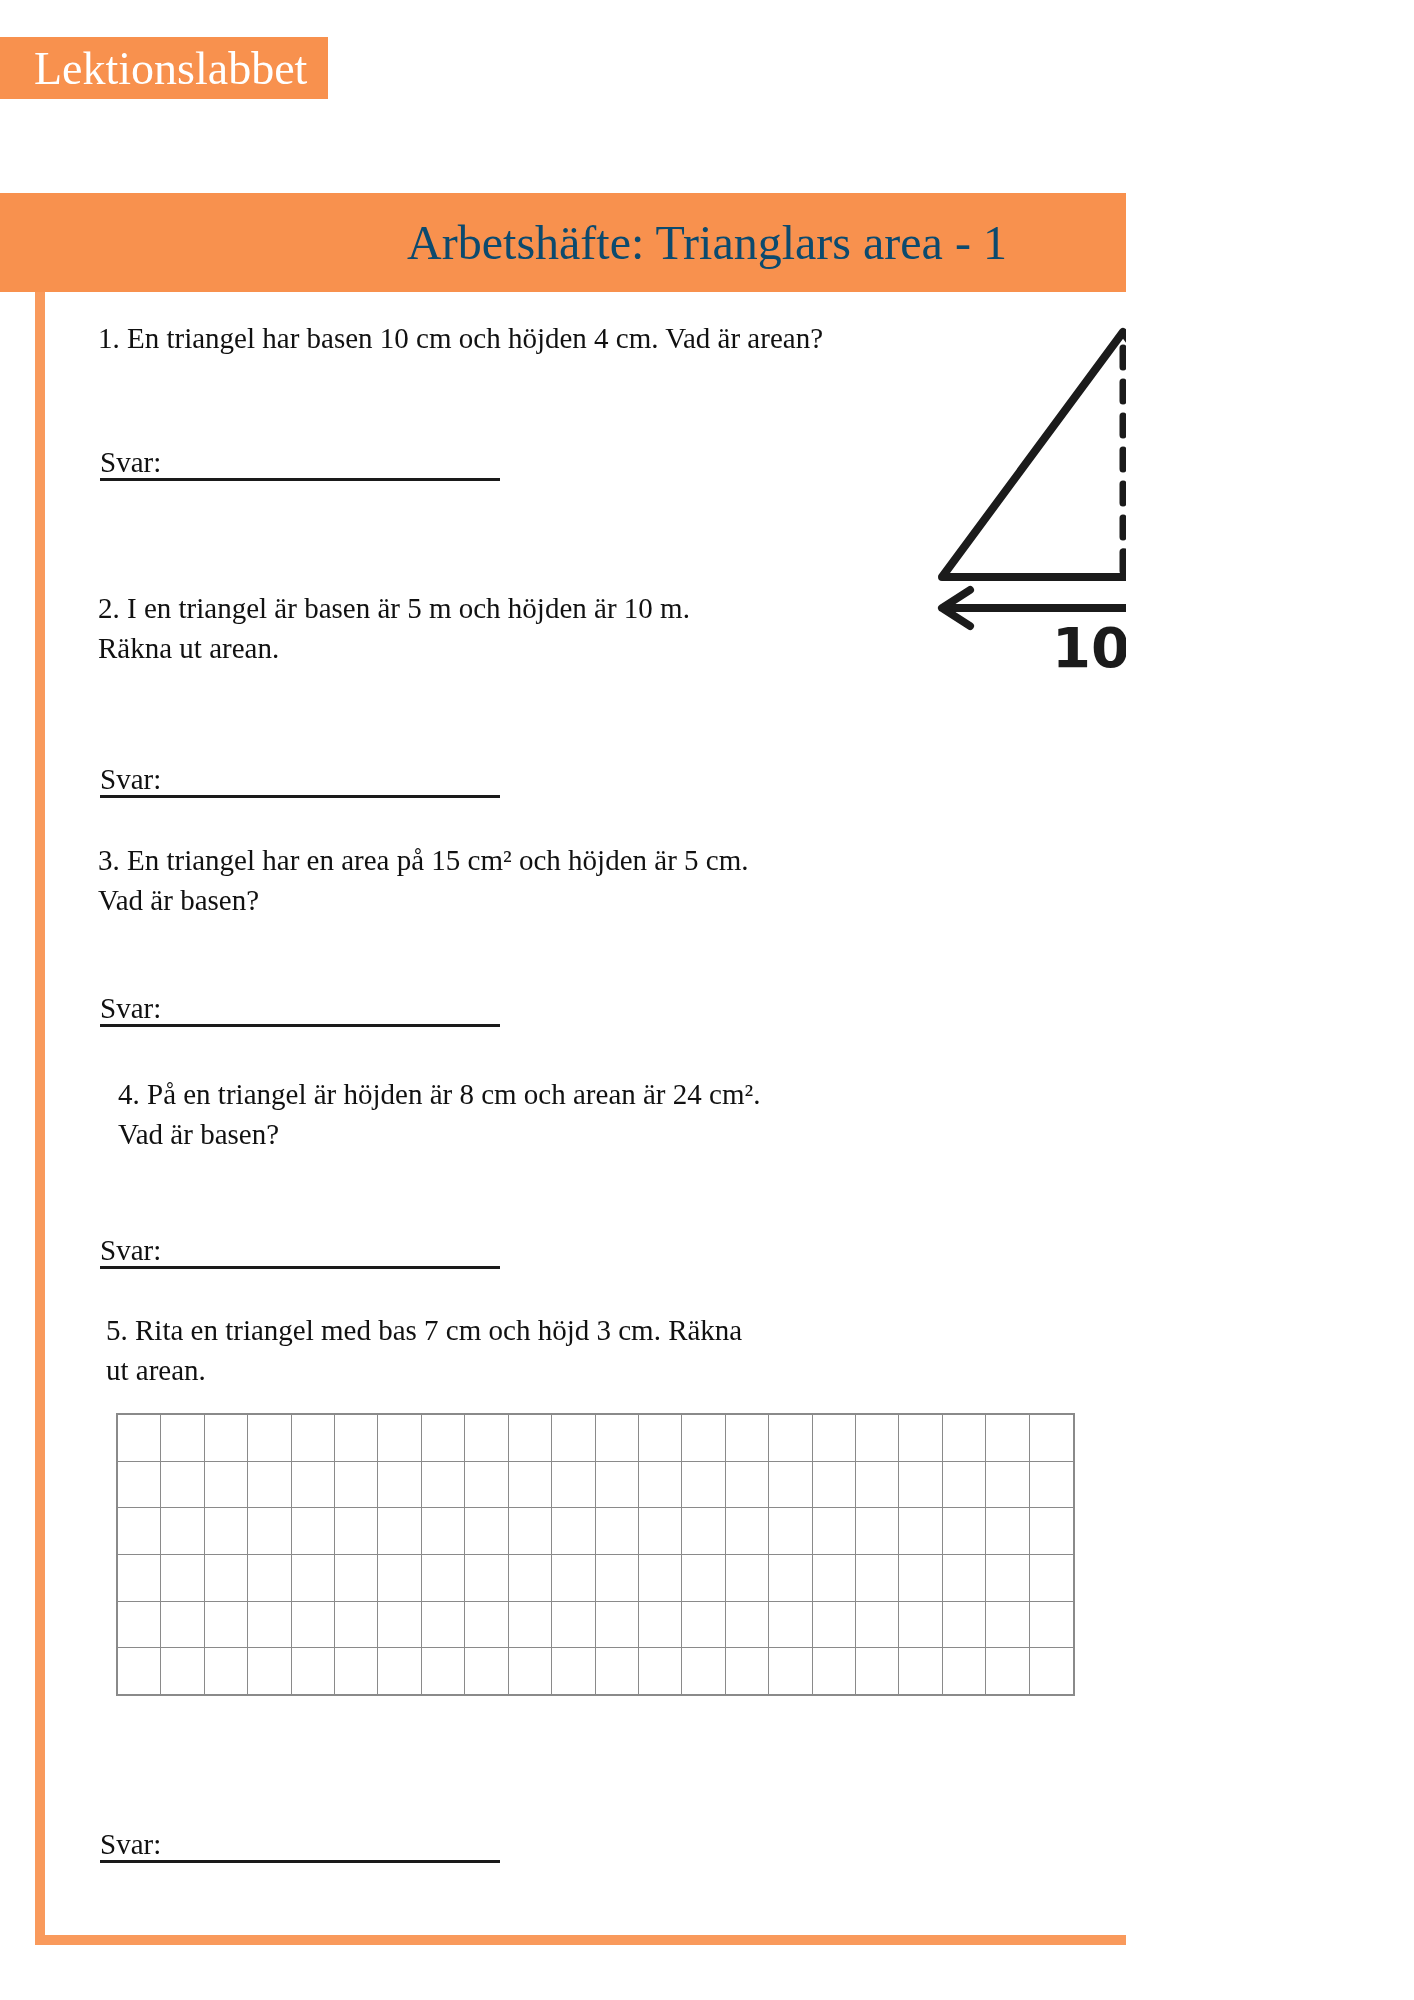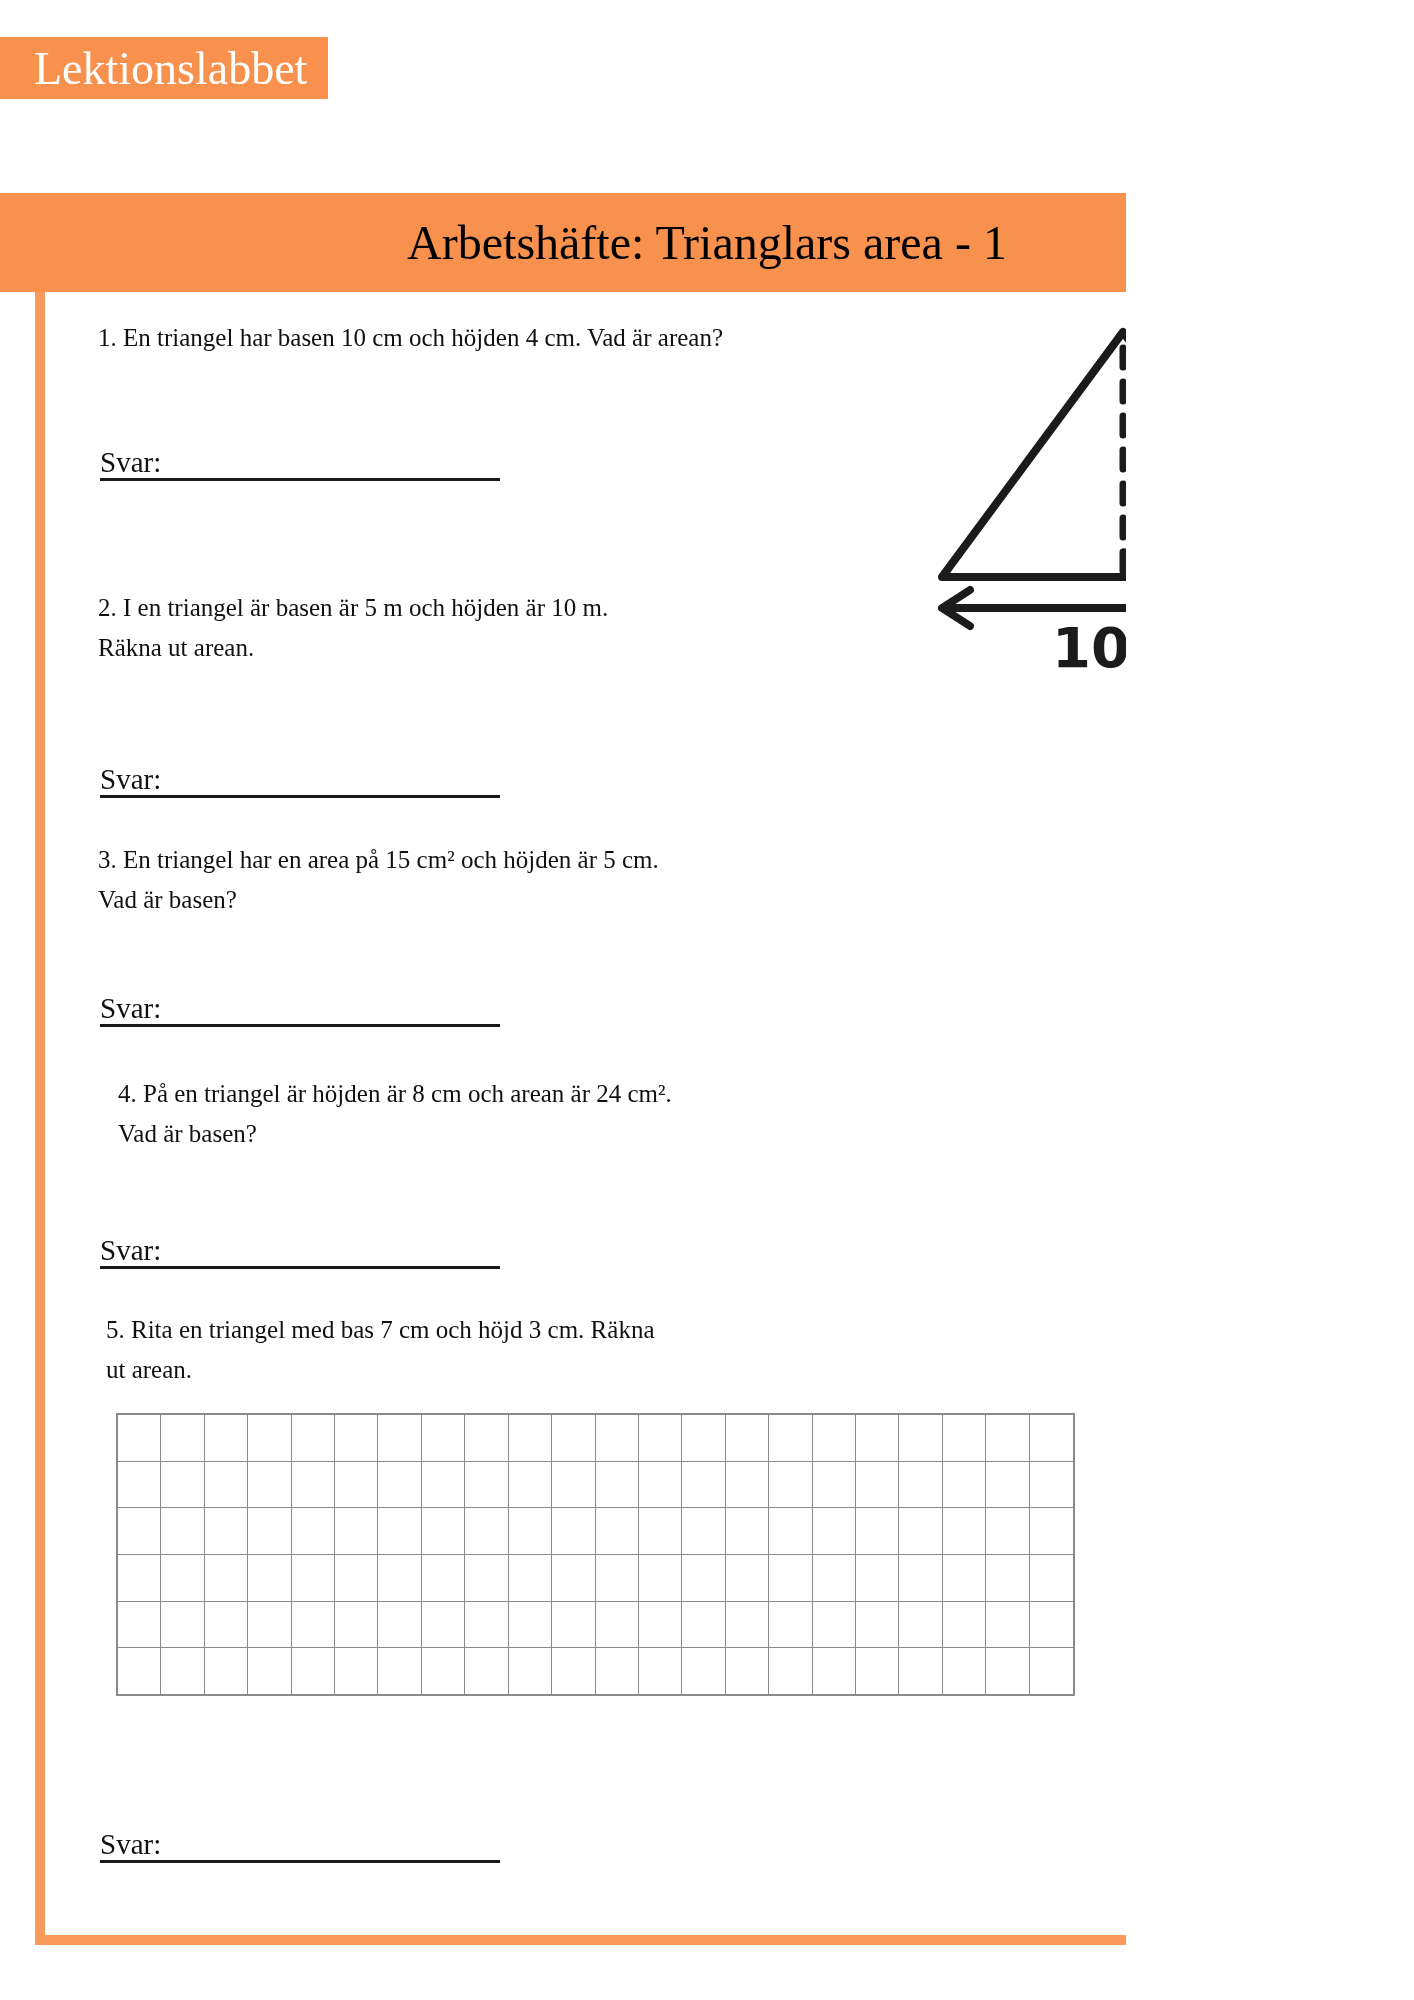--- a/index.html
+++ b/index.html
@@ -22,28 +22,28 @@
     position:absolute;left:0;top:37px;width:328px;height:62px;
     background:var(--accent);
     display:flex;align-items:center;
     padding-left:34px;box-sizing:border-box;
     color:#ffffff;font-size:46px;
   }
   .header-bar{
     position:absolute;left:0;top:193px;width:1414px;height:99px;
     background:var(--accent);
     display:flex;align-items:center;justify-content:center;
-    color:#000000;font-size:48px;
+    color:#0c4a6e;font-size:48px;
   }
   .border-left{position:absolute;left:35px;top:292px;width:10px;height:1653px;background:var(--accent-border);}
   .border-right{position:absolute;left:1371px;top:292px;width:10px;height:1653px;background:var(--accent-border);}
   .border-bottom{position:absolute;left:35px;top:1935px;width:1346px;height:10px;background:var(--accent-border);}
   .q{
     position:absolute;left:98px;
-    font-size:25px;line-height:40px;white-space:nowrap;
+    font-size:29px;line-height:40px;white-space:nowrap;
   }
   #q1{top:318px;}
   #q2{top:588px;}
   #q3{top:840px;}
   #q4{top:1074px;margin-left:20px;}
   #q5{top:1310px;left:106px;}
   .svar{
     position:absolute;left:100px;width:400px;height:38px;
     border-bottom:3px solid #1a1a1a;
     display:flex;align-items:flex-end;

